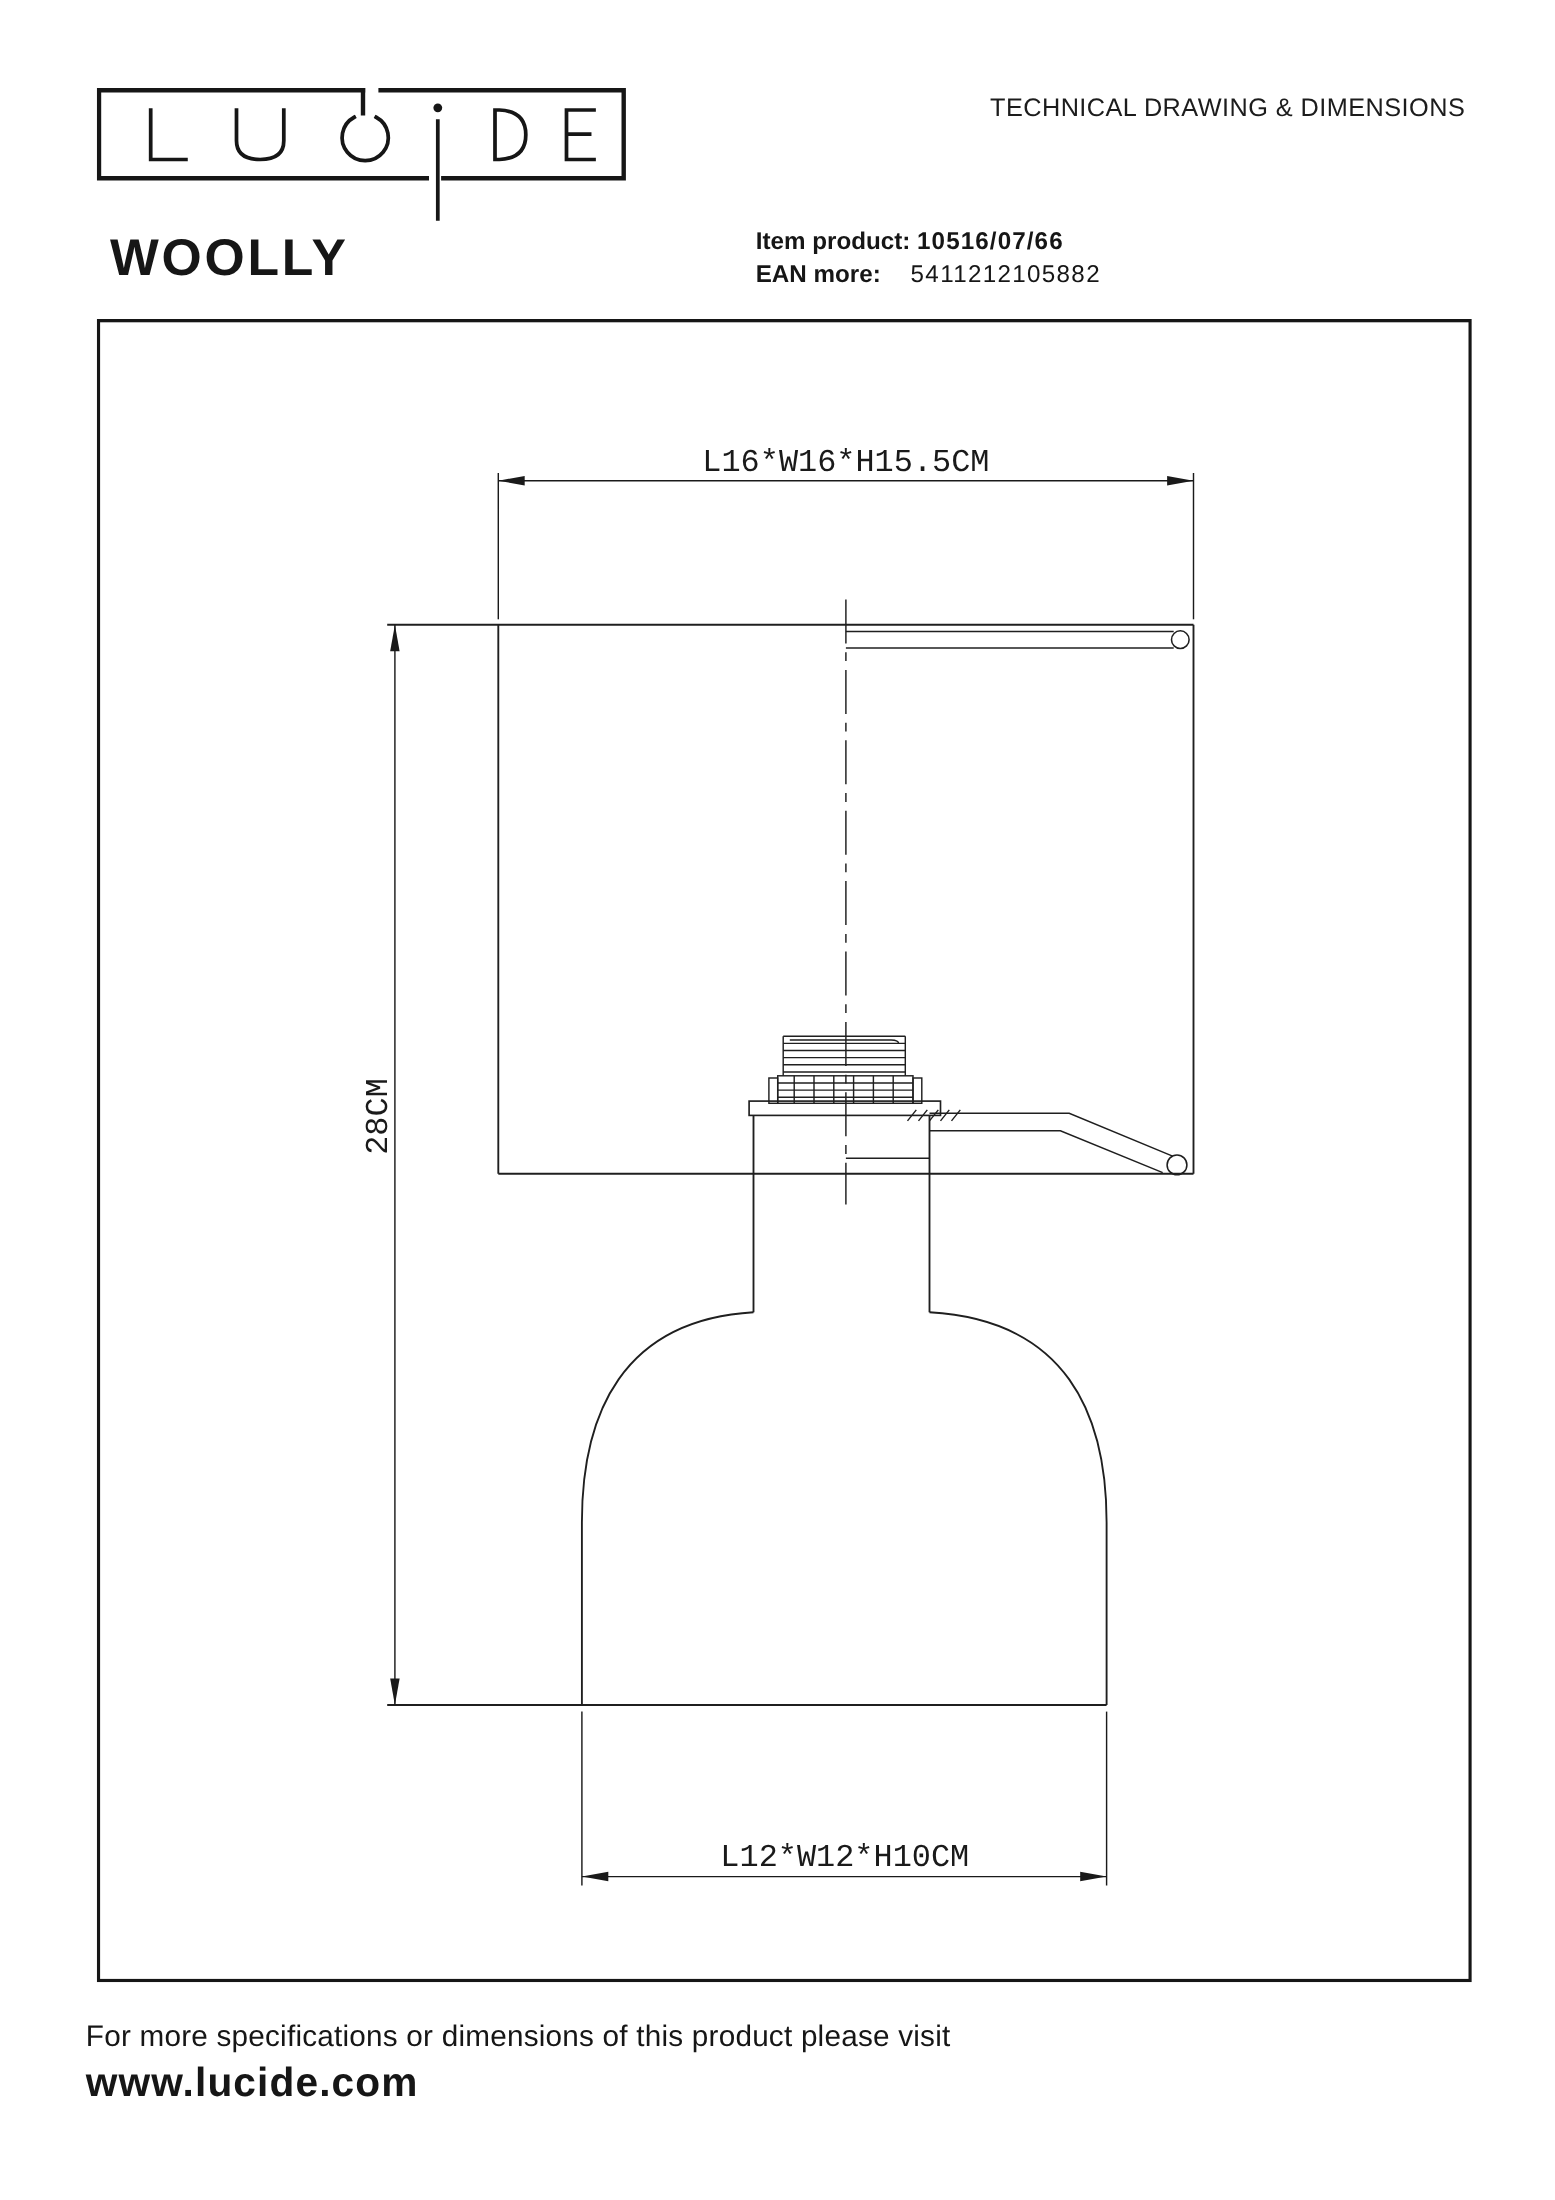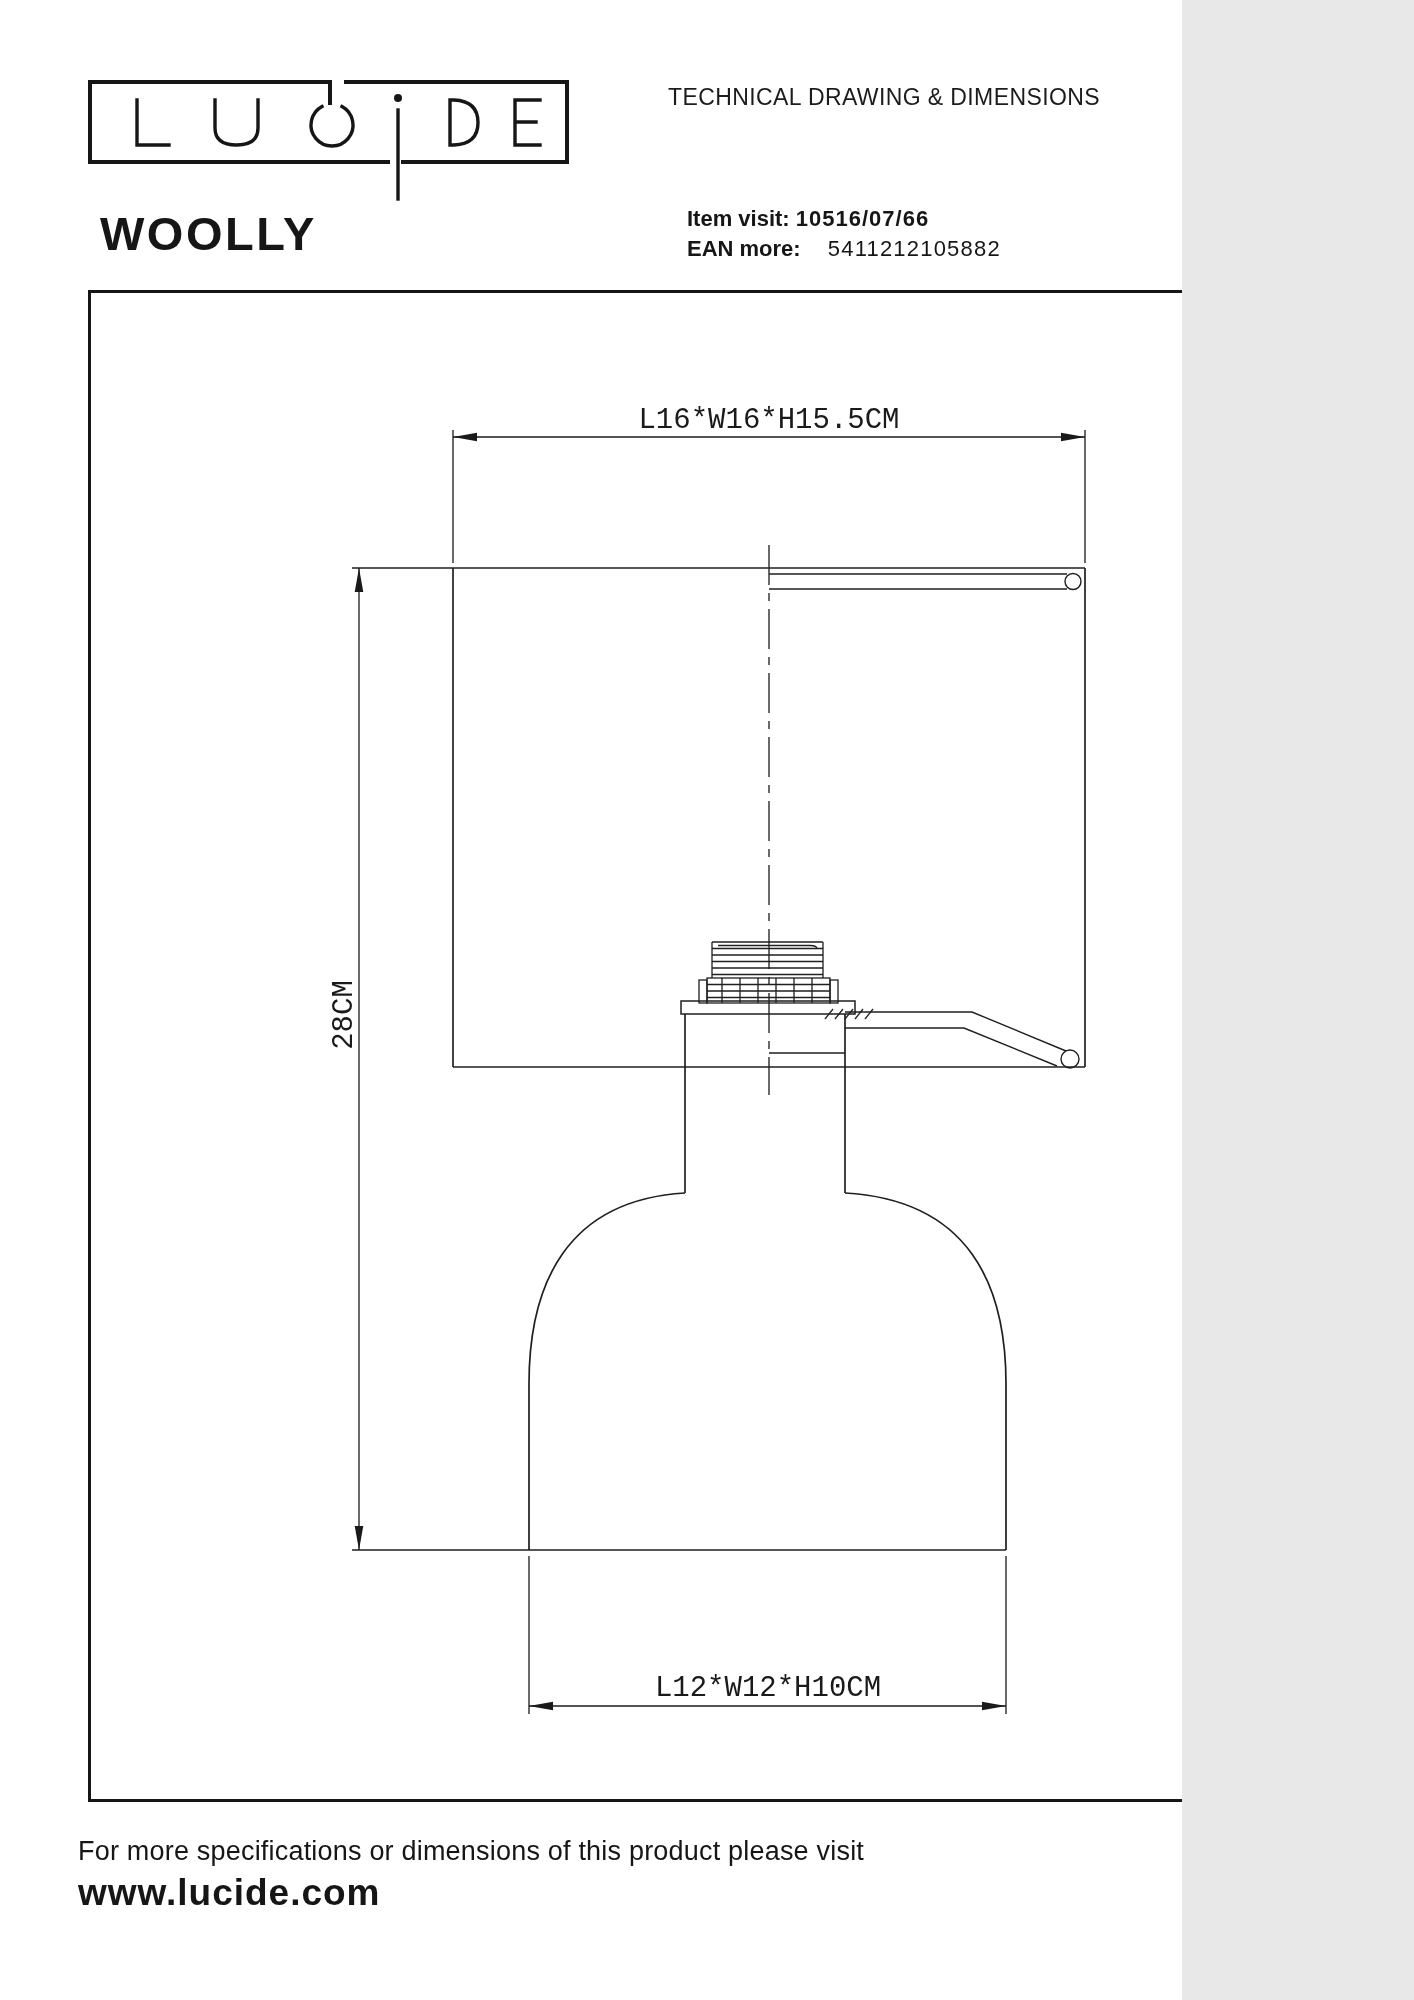--- a/index.html
+++ b/index.html
@@ -1,18 +1,18 @@
 <!DOCTYPE html>
 <html><head>
 <meta charset="utf-8">
 <style>
   html,body{margin:0;padding:0;background:#e8e8e8;}
   #page{
     position:relative;
-    width:1182px;height:2000px;
+    width:1414px;height:2000px;
     background:#ffffff;
     font-family:"Liberation Sans", sans-serif;
     color:#161616;
     overflow:hidden;
   }
   svg{display:block;}
   .abs{position:absolute;}
 
   
   #logo-svg{left:88px;top:78px;}
@@ -82,21 +82,21 @@
       </g>
     </g>
   </svg>
 
   <div id="tech-title" class="abs">TECHNICAL DRAWING &amp; DIMENSIONS</div>
 
   <div id="product-name" class="abs">WOOLLY</div>
 
   <div id="item-block" class="abs">
     <div>
-      <span class="lbl">Item visit:</span>
+      <span class="lbl">Item product:</span>
       <span class="val-bold">10516/07/66</span>
     </div>
     <div>
       <span class="lbl">EAN more:</span>
       <span class="val">5411212105882</span>
     </div>
   </div>
 
   <svg id="drawing-svg" class="abs" width="1250" height="1512" viewBox="0 0 1250 1512">
 

